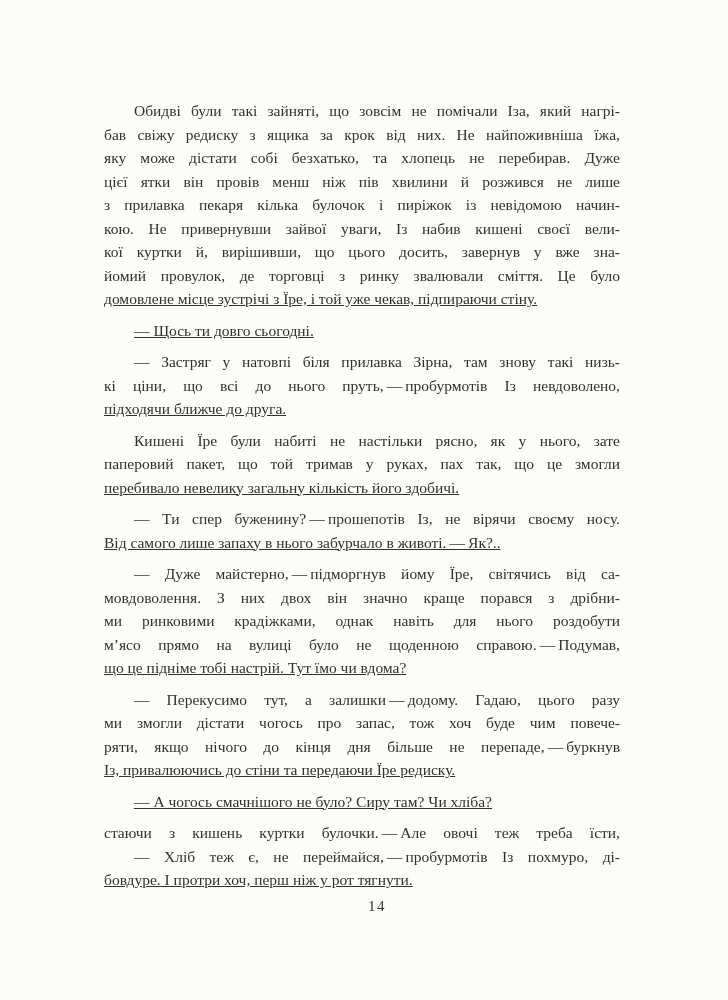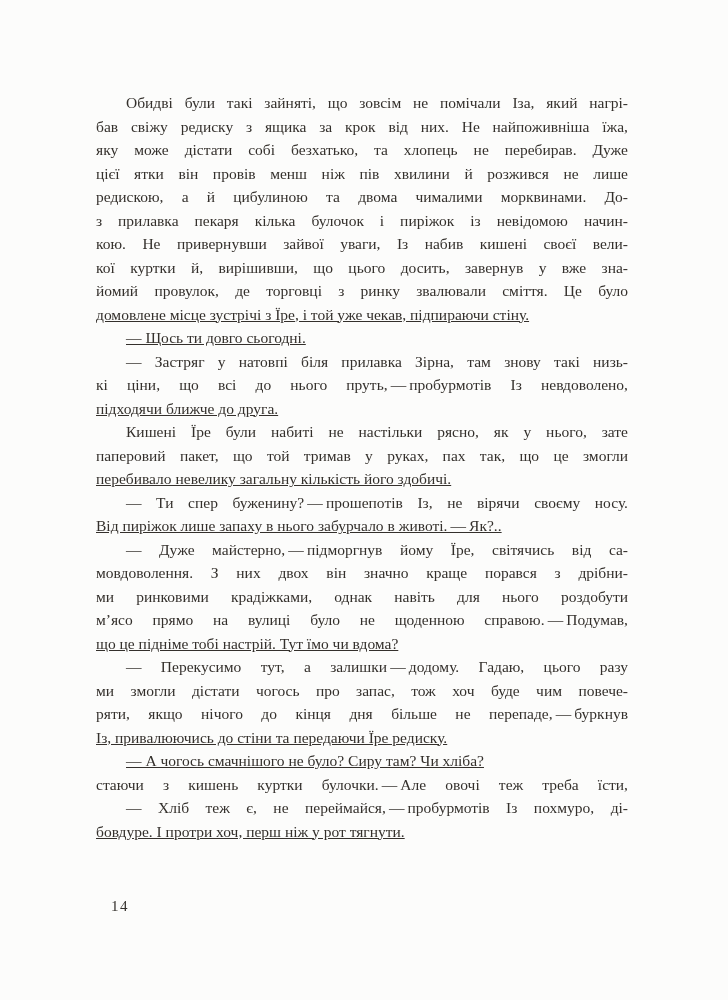--- a/index.html
+++ b/index.html
@@ -17,58 +17,57 @@
   }
   .text-block {
     position: absolute;
     left: 96px;
     top: 91px;
     width: 532px;
     font-size: 15.5px;
     line-height: 23.5px;
   }
   .para {
-    margin: 0;
+    margin: 8px;
     padding: 0;
   }
   .line {
     text-align: justify;
     text-align-last: justify;
     height: 23.5px;
     overflow: hidden;
   }
   .line.last-line {
     text-align-last: left;
     text-decoration: underline;
   }
   .line.first-line {
     text-indent: 30px;
   }
   .page-number {
     position: absolute;
     top: 898px;
     left: 96px;
     width: 532px;
-    text-align: left;
+    text-align: center;
     font-size: 15px;
     letter-spacing: 1.5px;
     transform: translateX(15px);
   }
 </style>
 </head>
 <body style="--paper: #fcfcfb; --ink: #34302c;">
 
 <main>
   <section class="text-block" id="text-block">
       <div class="para">
         <div class="line first-line">Обидві були такі зайняті, що зовсім не помічали Іза, який нагрі-</div>
         <div class="line">бав свіжу редиску з ящика за крок від них. Не найпоживніша їжа,</div>
         <div class="line">яку може дістати собі безхатько, та хлопець не перебирав. Дуже</div>
         <div class="line">цієї ятки він провів менш ніж пів хвилини й розжився не лише</div>
-        <div class="line">редискою, а й цибулиною та двома чималими морквинами. До-</div>
         <div class="line">з прилавка пекаря кілька булочок і пиріжок із невідомою начин-</div>
         <div class="line">кою. Не привернувши зайвої уваги, Із набив кишені своєї вели-</div>
         <div class="line">кої куртки й, вирішивши, що цього досить, завернув у вже зна-</div>
         <div class="line">йомий провулок, де торговці з ринку звалювали сміття. Це було</div>
         <div class="line last-line">домовлене місце зустрічі з Їре, і той уже чекав, підпираючи стіну.</div>
       </div>
       <div class="para">
         <div class="line first-line last-line">— Щось ти довго сьогодні.</div>
       </div>
       <div class="para">
@@ -76,21 +75,21 @@
         <div class="line">кі ціни, що всі до нього пруть, — пробурмотів Із невдоволено,</div>
         <div class="line last-line">підходячи ближче до друга.</div>
       </div>
       <div class="para">
         <div class="line first-line">Кишені Їре були набиті не настільки рясно, як у нього, зате</div>
         <div class="line">паперовий пакет, що той тримав у руках, пах так, що це змогли</div>
         <div class="line last-line">перебивало невелику загальну кількість його здобичі.</div>
       </div>
       <div class="para">
         <div class="line first-line">— Ти спер буженину? — прошепотів Із, не вірячи своєму носу.</div>
-        <div class="line last-line">Від пиріжок лише запаху в нього забурчало в животі. — Як?..</div>
+        <div class="line last-line">Від самого лише запаху в нього забурчало в животі. — Як?..</div>
       </div>
       <div class="para">
         <div class="line first-line">— Дуже майстерно, — підморгнув йому Їре, світячись від са-</div>
         <div class="line">мовдоволення. З них двох він значно краще порався з дрібни-</div>
         <div class="line">ми ринковими крадіжками, однак навіть для нього роздобути</div>
         <div class="line">м’ясо прямо на вулиці було не щоденною справою. — Подумав,</div>
         <div class="line last-line">що це підніме тобі настрій. Тут їмо чи вдома?</div>
       </div>
       <div class="para">
         <div class="line first-line">— Перекусимо тут, а залишки — додому. Гадаю, цього разу</div>

